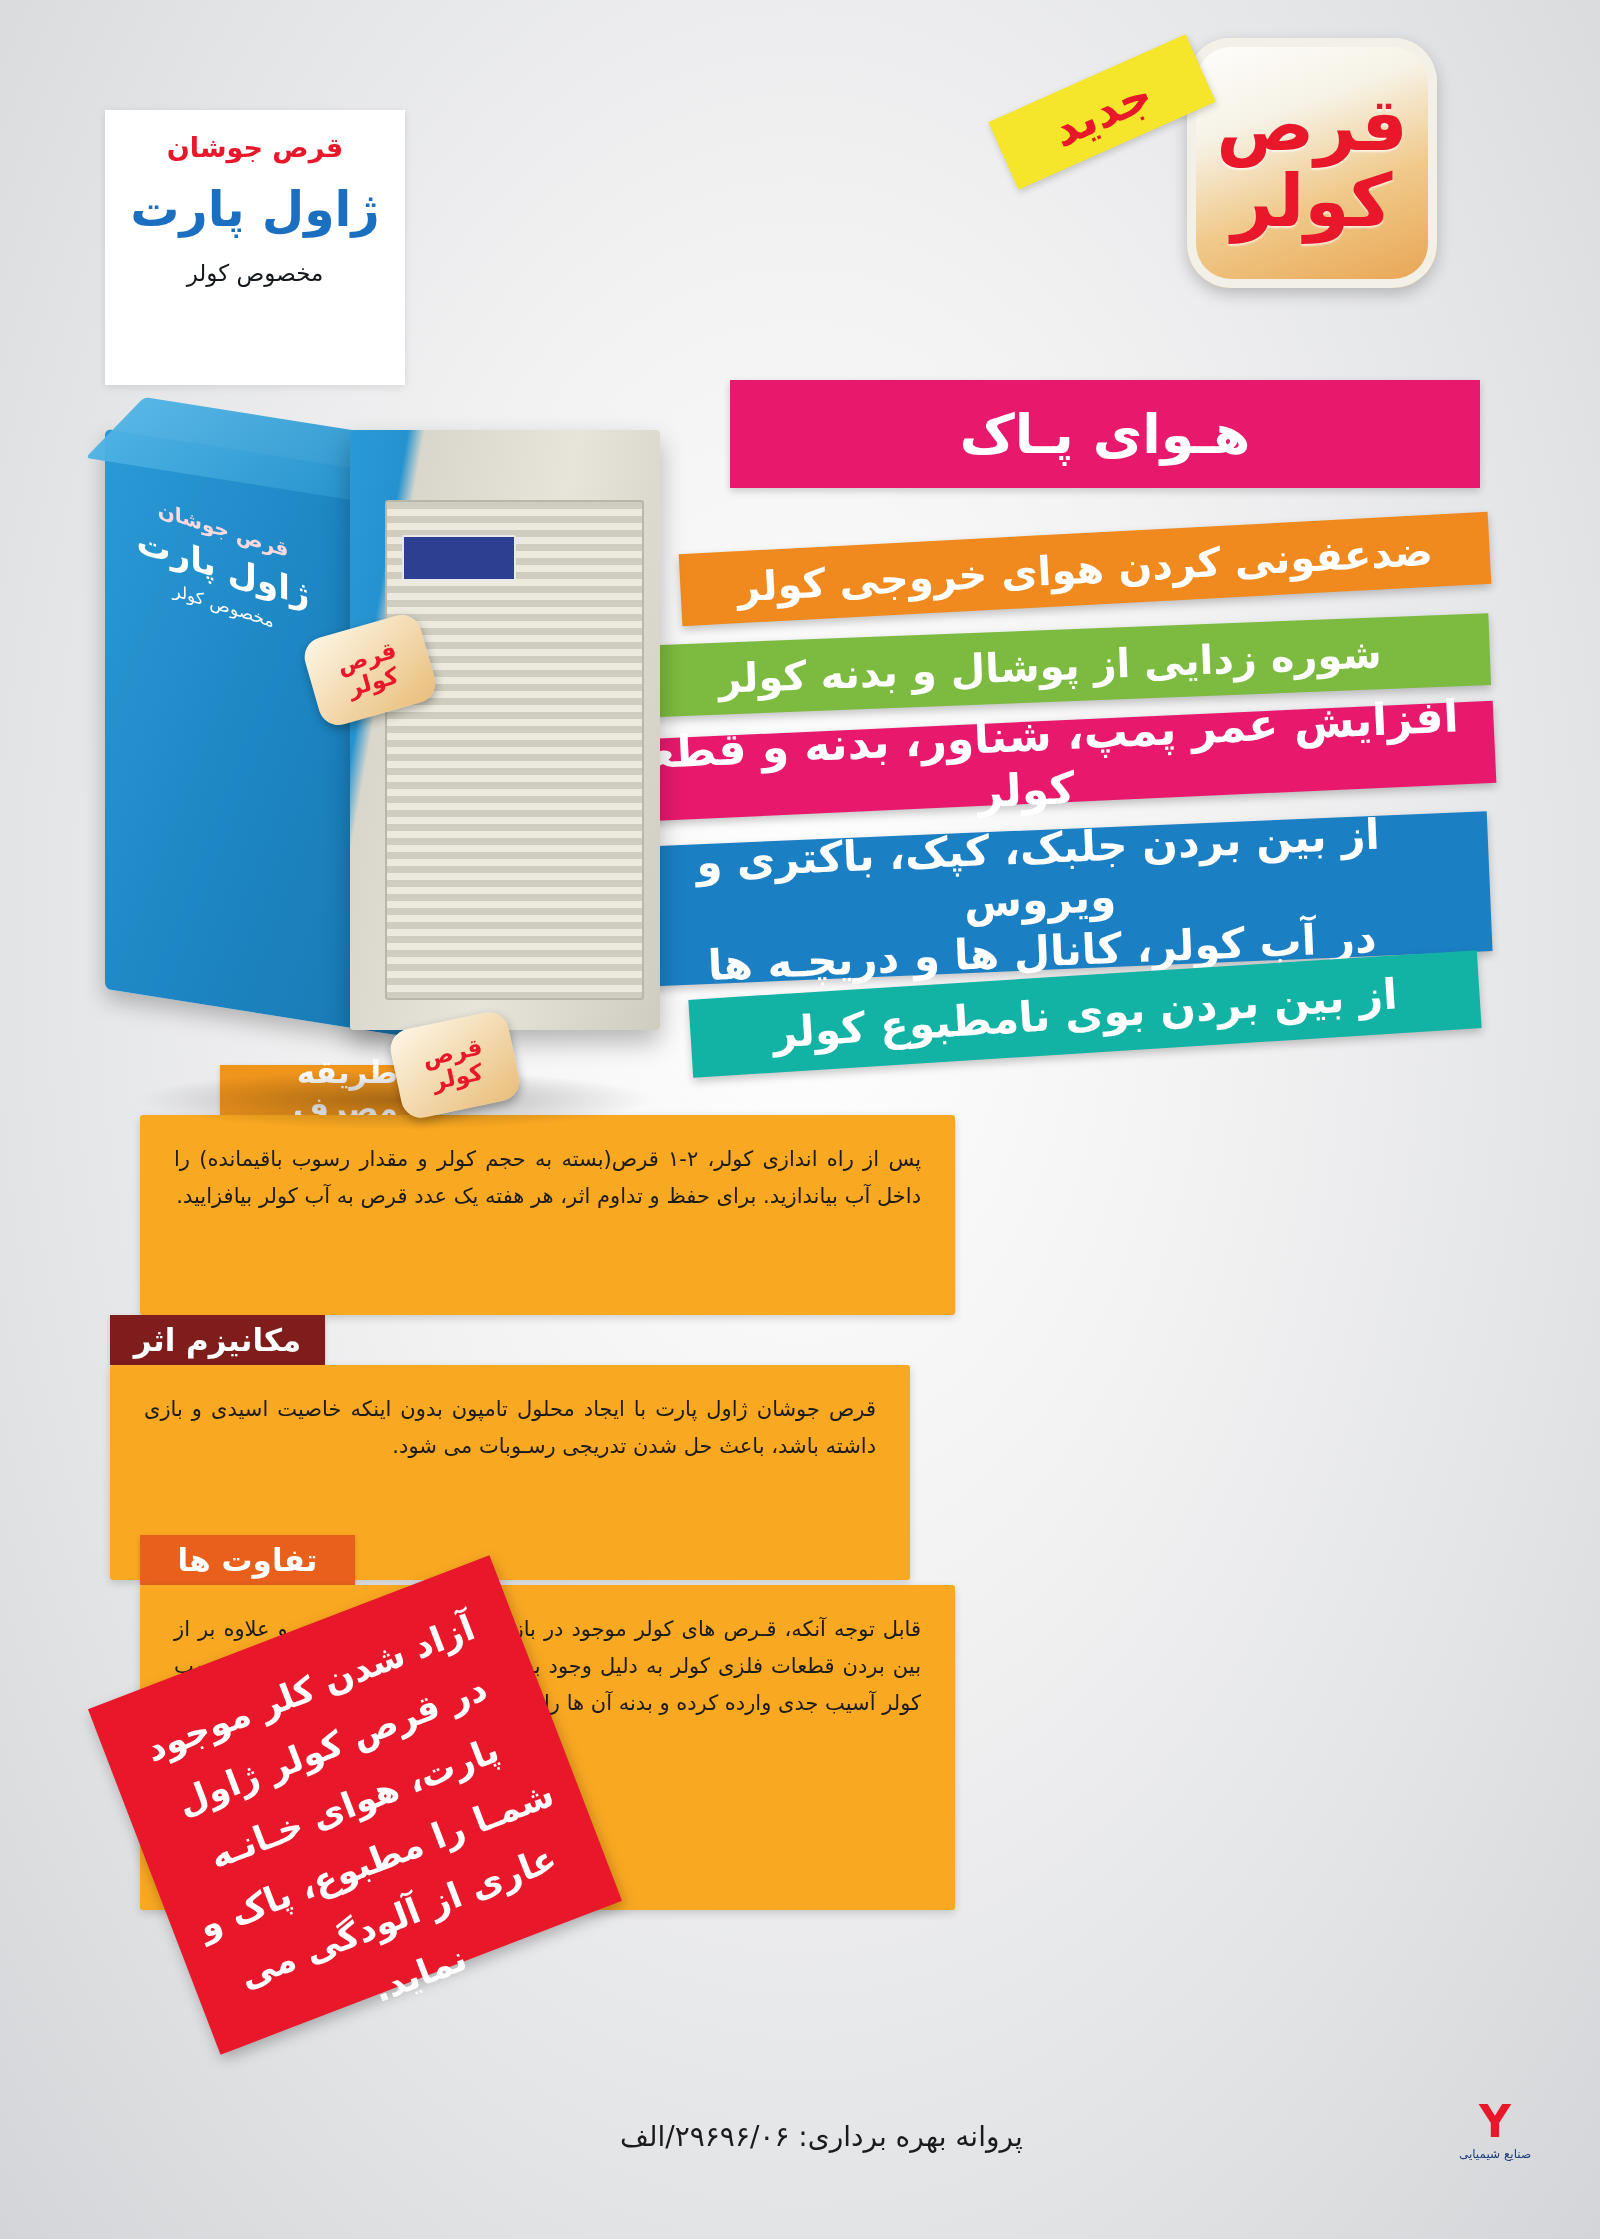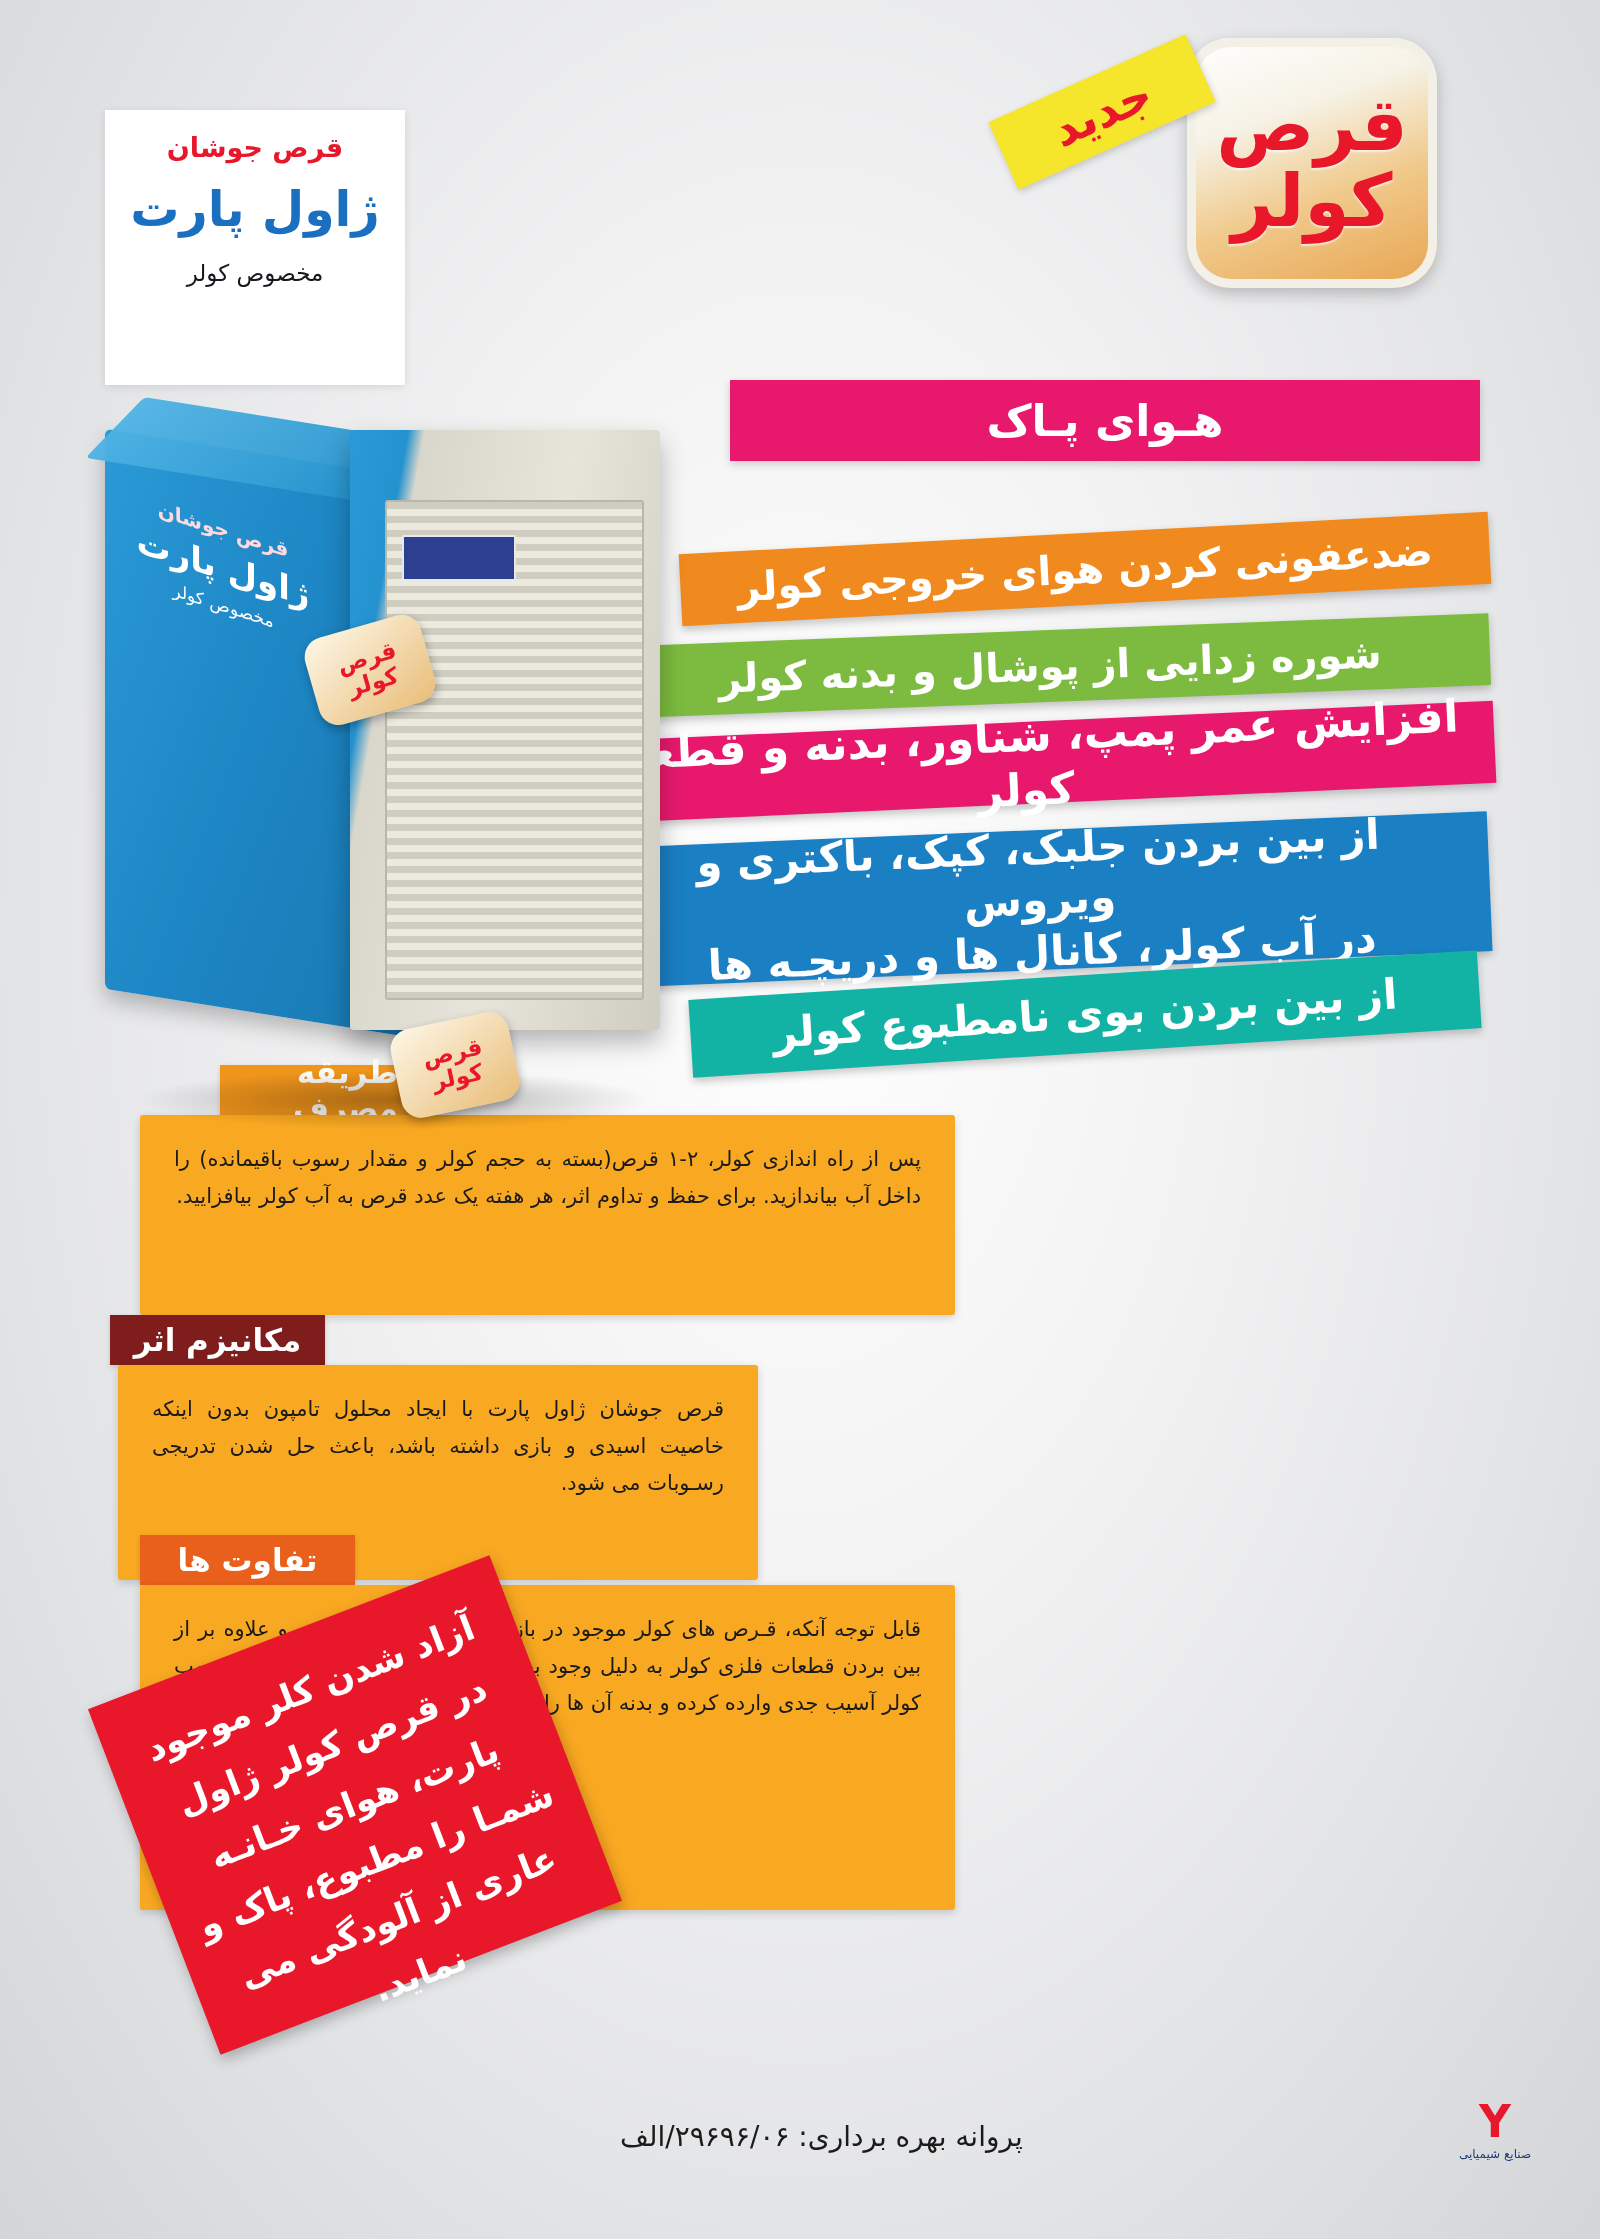--- a/index.html
+++ b/index.html
@@ -35,24 +35,24 @@
     text-shadow:0 2px 2px rgba(255,255,255,.7);
   }
   .new-flag{
     position:absolute;right:390px;top:75px;width:216px;height:74px;
     background:#f5e62c;transform:rotate(-24deg);
     box-shadow:0 3px 7px rgba(0,0,0,.18);
     display:flex;align-items:center;justify-content:center;
     color:#e8172a;font-weight:bold;font-size:46px;
   }
   .pink-band{
-    position:absolute;right:120px;top:380px;width:750px;height:81px;
+    position:absolute;right:120px;top:380px;width:750px;height:108px;
     background:#e8196d;box-shadow:0 3px 8px rgba(0,0,0,.18);
     display:flex;align-items:center;justify-content:center;
-    color:#ffffff;font-weight:bold;font-size:44px;letter-spacing:2px;
+    color:#ffffff;font-weight:bold;font-size:54px;letter-spacing:2px;
   }
 
   
   .ribbon{
     position:absolute;color:#fff;font-weight:bold;
     box-shadow:0 4px 9px rgba(0,0,0,.22);
     display:flex;align-items:center;justify-content:center;
     padding:0 26px;box-sizing:border-box;text-align:center;
     line-height:1.22;
   }
@@ -70,21 +70,21 @@
   }
   .body-box{
     position:absolute;border-radius:3px;box-shadow:0 3px 9px rgba(0,0,0,.16);
     color:#1b1b1b;font-size:21px;line-height:1.75;padding:26px 34px;box-sizing:border-box;
     text-align:justify;
   }
 
   .tab-usage{right:1180px;top:1065px;width:200px;background:#f0951c;}
   .box-usage{right:645px;top:1115px;width:815px;height:200px;background:#f9a821;}
   .tab-mech2{left:110px;top:1315px;width:215px;background:#7f1d1d;}
-  .box-mech{left:110px;top:1365px;width:640px;height:215px;background:#f9a821;margin-left:8px;}
+  .box-mech{left:110px;top:1365px;width:800px;height:215px;background:#f9a821;}
 
   .tab-diff{right:1245px;top:1535px;width:215px;background:#e8601c;margin-left:14px;}
   .box-diff{right:645px;top:1585px;width:815px;height:325px;background:#f9a821;}
 
   
   .red-callout{
     position:absolute;left:140px;top:1620px;width:430px;height:370px;
     background:#e8172a;transform:rotate(-21deg);
     box-shadow:0 6px 14px rgba(0,0,0,.25);
     color:#fff;font-weight:bold;font-size:35px;line-height:1.75;

